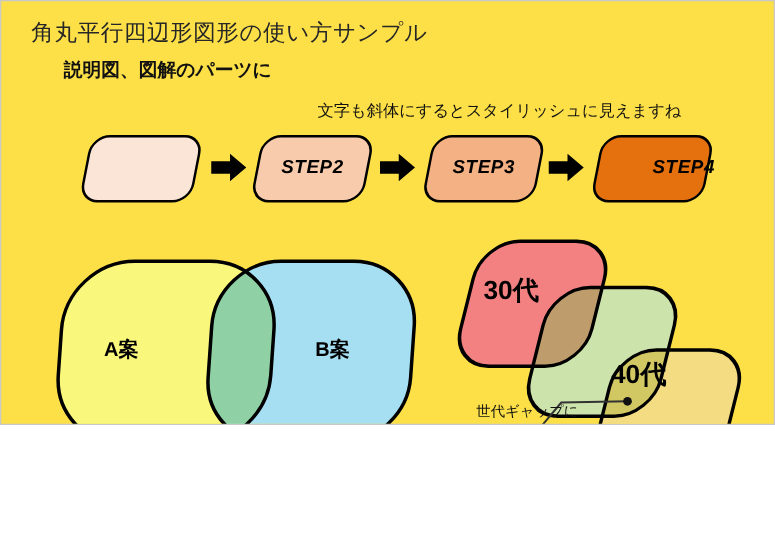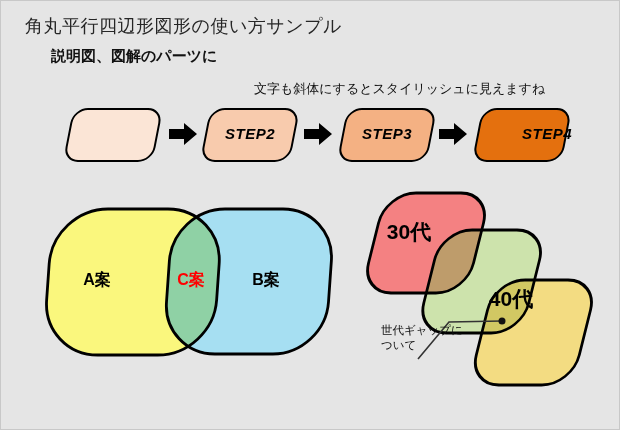--- a/index.html
+++ b/index.html
@@ -1,17 +1,17 @@
 <!DOCTYPE html>
 <html><head>
 <meta charset="utf-8">
 <style>
   html,body{margin:0;padding:0;background:#fff;}
   .slide{
-    position:relative;width:620px;height:430px;background:#e5e5e5;
+    position:relative;width:620px;height:340px;background:#fde047;
     border:1px solid #c8c8c8;box-sizing:border-box;overflow:hidden;
     font-family:"Liberation Sans","DejaVu Sans",sans-serif;color:#1a1a1a;
   }
   .layer{position:absolute;left:0;top:0;}
   .txt{position:absolute;z-index:2;white-space:nowrap;}
   .title{left:24px;top:13px;font-size:18px;letter-spacing:.5px;color:#262626;}
   .subtitle{left:50px;top:46px;font-size:15px;font-weight:bold;color:#111;}
   .note{left:253px;top:79px;font-size:13px;color:#111;}
   .step-label{top:124px;width:100px;text-align:center;font-size:15px;font-weight:bold;font-style:italic;letter-spacing:.5px;color:#000;}
   .venn-label{top:269px;width:80px;text-align:center;font-size:16px;font-weight:bold;color:#000;}
@@ -73,21 +73,20 @@
 
   <div class="txt title">角丸平行四辺形図形の使い方サンプル</div>
   <div class="txt subtitle">説明図、図解のパーツに</div>
   <div class="txt note">文字も斜体にするとスタイリッシュに見えますね</div>
 
   <div class="txt step-label" style="left:199px;">STEP2</div>
   <div class="txt step-label" style="left:336px;">STEP3</div>
   <div class="txt step-label" style="left:471px;text-align:right;">STEP4</div>
 
   <div class="txt venn-label" style="left:56px;">A案</div>
-  <div class="txt venn-label red-text" style="left:150px;">C案</div>
   <div class="txt venn-label" style="left:225px;">B案</div>
 
   <div class="txt gen-label" style="left:368px;top:217px;">30代</div>
   <div class="txt gen-label" style="left:470px;top:248px;margin-top:36px;">40代</div>
 
   <div class="txt callout-text">
     <span>世代ギャップに</span><br>
     <span>ついて</span>
   </div>
 

